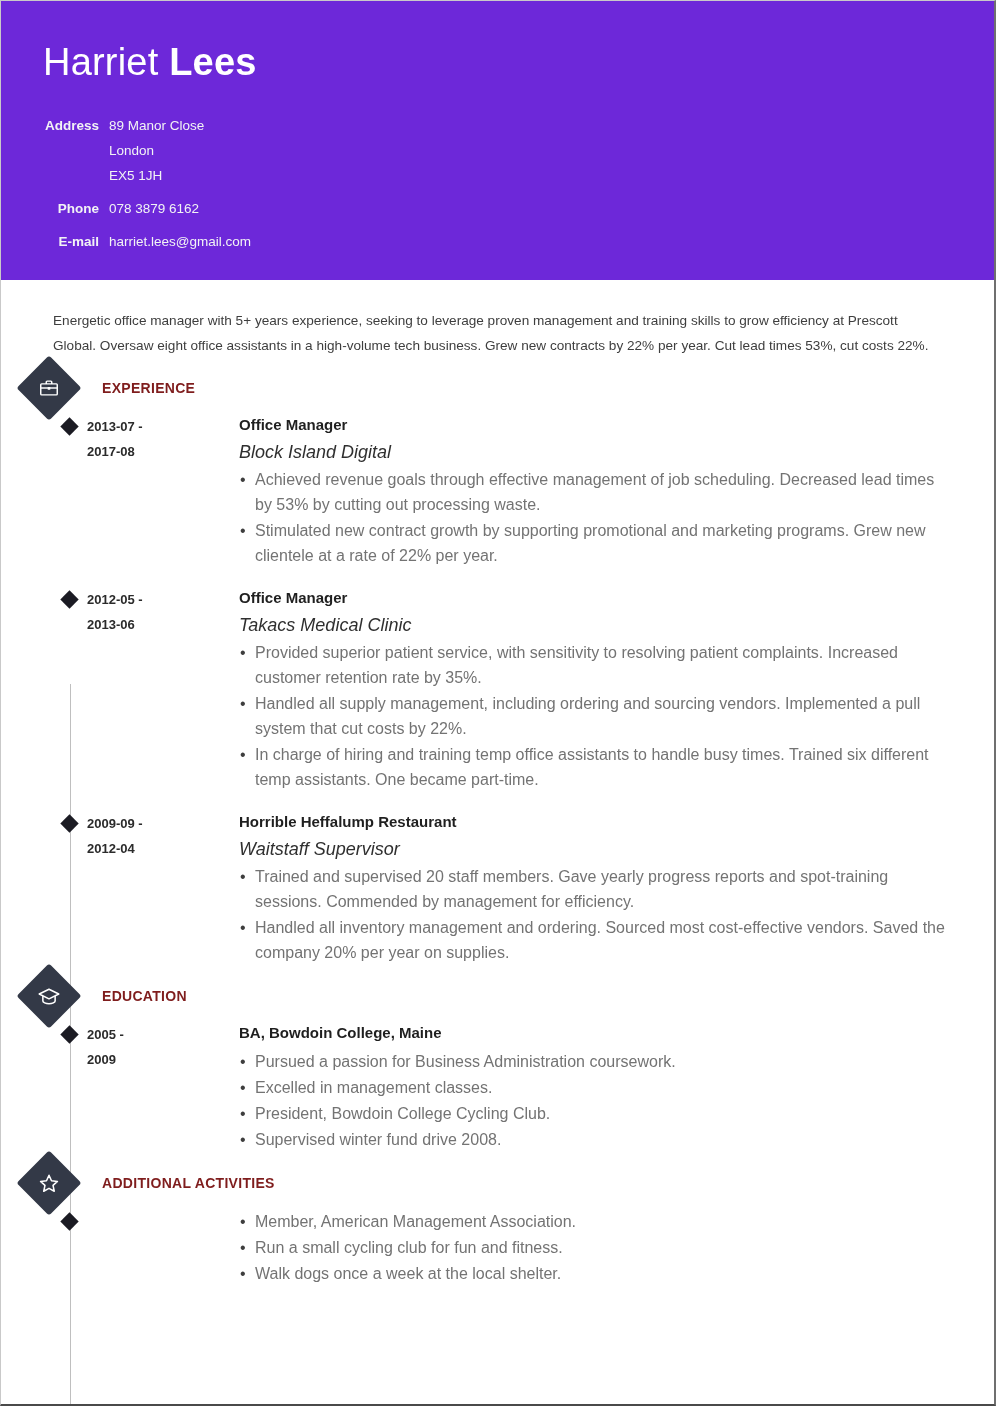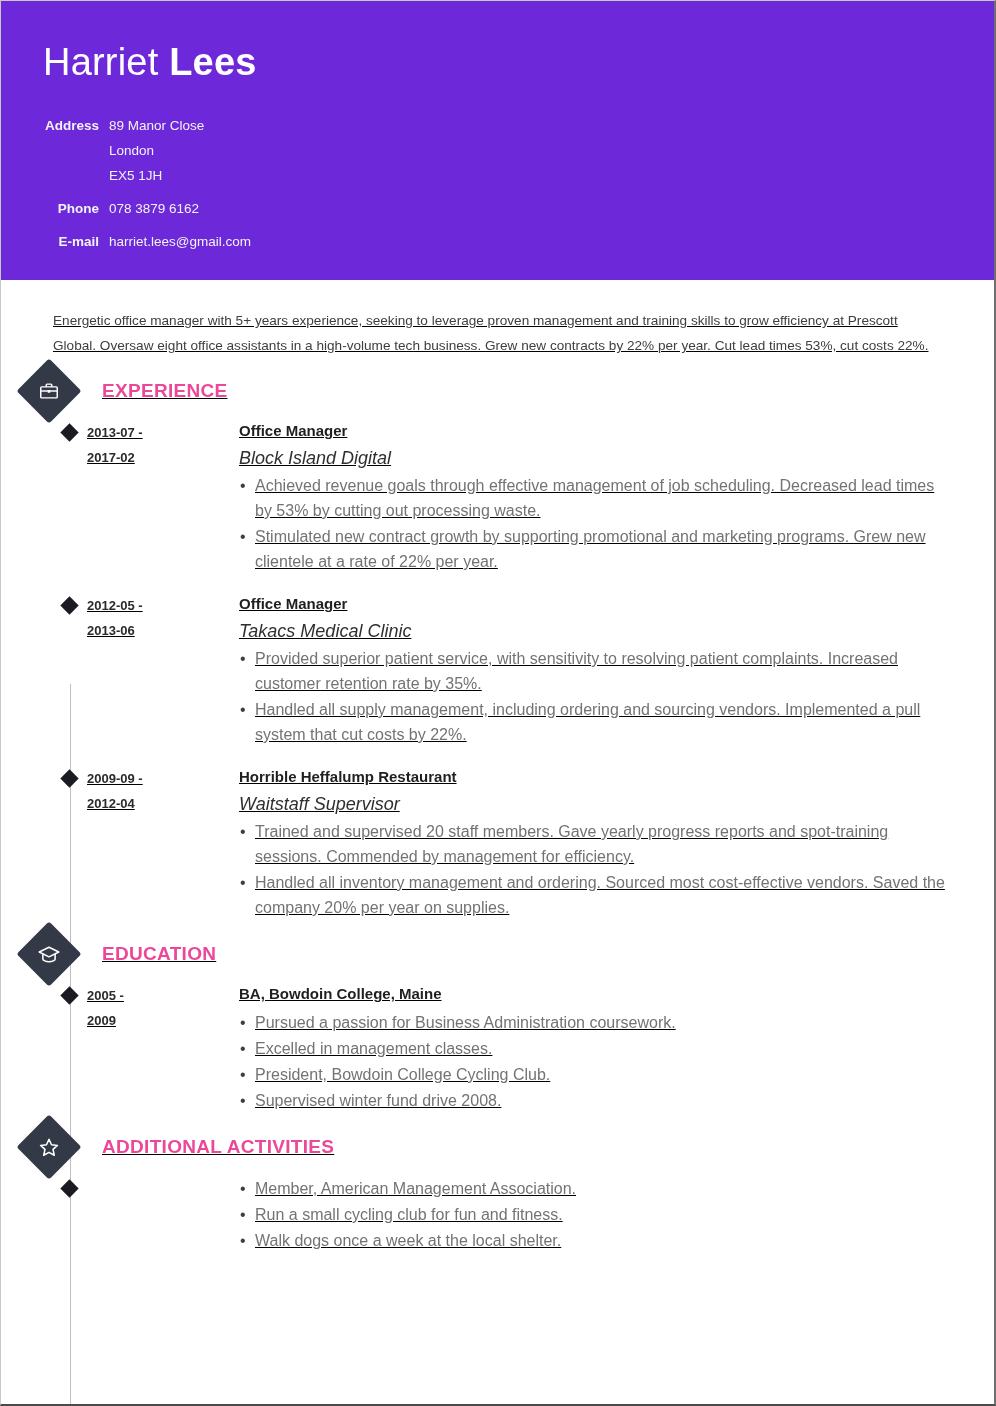--- a/index.html
+++ b/index.html
@@ -54,21 +54,20 @@
     white-space: nowrap;
     margin-left: 13px;
   }
   .contact-value { white-space: nowrap; }
   .contact-row-gap td { padding-top: 8px !important; }
 
   
   .body-area {
     position: relative;
     padding: 28px 44px 0 44px;
-    text-decoration: underline;
   }
 
   .summary {
     font-size: 13.6px;
     line-height: 25px;
     color: #3e3e3e;
     margin: 0 4px 0 8px;
     max-width: 880px;
   }
 
@@ -102,24 +101,24 @@
     transform: rotate(45deg);
     border-radius: 3px;
     display: flex;
     align-items: center;
     justify-content: center;
   }
   .diamond-badge > svg { transform: rotate(-45deg); }
 
   .section-title {
     margin-left: 57px;
-    font-size: 19px;
+    font-size: 14px;
     font-weight: 700;
     letter-spacing: 0.3px;
-    color: #ec4899;
+    color: #7f1d1d;
   }
 
   
   .entry {
     position: relative;
     display: flex;
     margin-top: 18px;
     z-index: 2;
   }
 
@@ -230,21 +229,21 @@
               <path d="M3 12h18"></path>
               <rect x="10.6" y="11" width="2.8" height="3" rx="0.5" fill="#ffffff" stroke="none"></rect>
             </svg>
           </div>
           <div class="section-title">EXPERIENCE</div>
         </div>
         <div class="entry">
           <div class="entry-marker"></div>
           <div class="entry-dates">
             <div>2013-07 -</div>
-            <div>2017-02</div>
+            <div>2017-08</div>
           </div>
           <div class="entry-main">
             <div class="entry-title">Office Manager</div>
             <div class="entry-subtitle">Block Island Digital</div>
             <ul class="bullets">
               <li>Achieved revenue goals through effective management of job scheduling. Decreased lead times by 53% by cutting out processing waste.</li>
               <li>Stimulated new contract growth by supporting promotional and marketing programs. Grew new clientele at a rate of 22% per year.</li>
             </ul>
           </div>
         </div>
@@ -253,20 +252,21 @@
           <div class="entry-dates">
             <div>2012-05 -</div>
             <div>2013-06</div>
           </div>
           <div class="entry-main">
             <div class="entry-title">Office Manager</div>
             <div class="entry-subtitle">Takacs Medical Clinic</div>
             <ul class="bullets">
               <li>Provided superior patient service, with sensitivity to resolving patient complaints. Increased customer retention rate by 35%.</li>
               <li>Handled all supply management, including ordering and sourcing vendors. Implemented a pull system that cut costs by 22%.</li>
+              <li>In charge of hiring and training temp office assistants to handle busy times. Trained six different temp assistants. One became part-time.</li>
             </ul>
           </div>
         </div>
         <div class="entry">
           <div class="entry-marker"></div>
           <div class="entry-dates">
             <div>2009-09 -</div>
             <div>2012-04</div>
           </div>
           <div class="entry-main">

